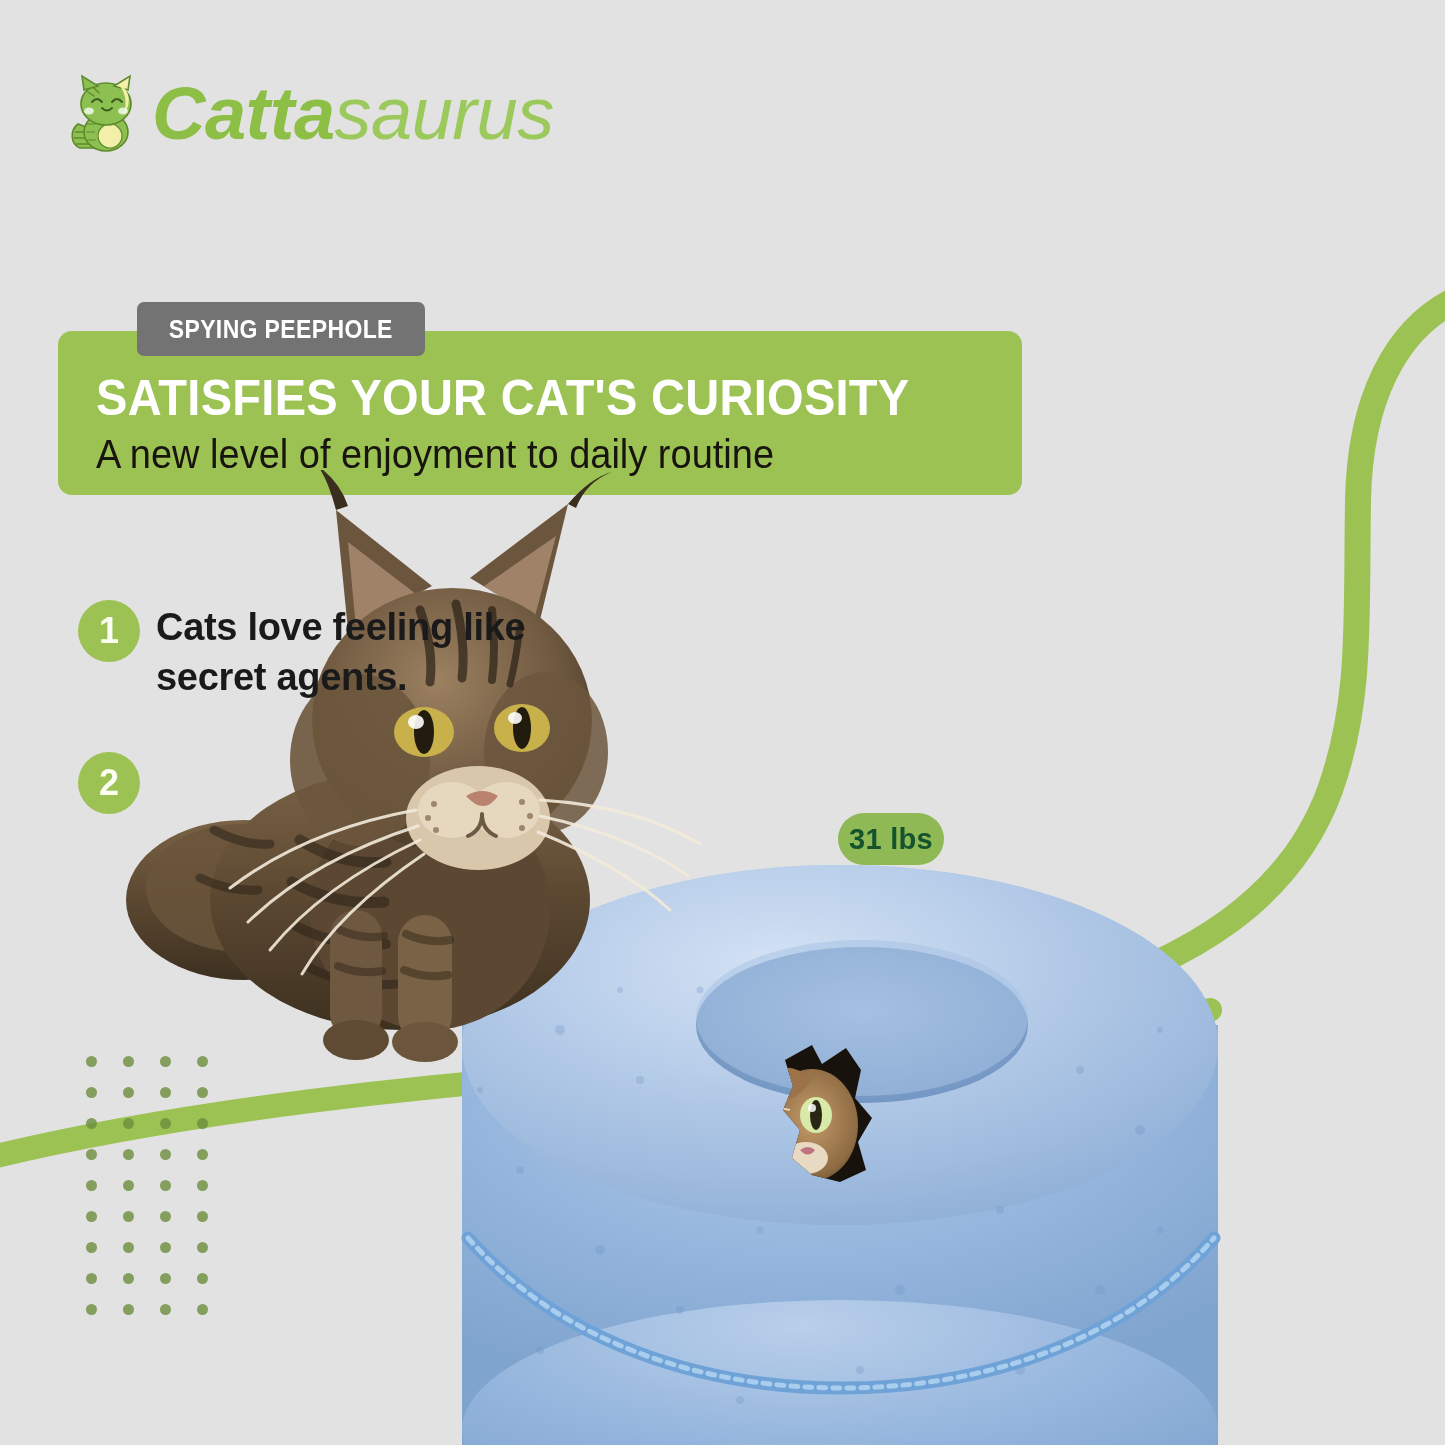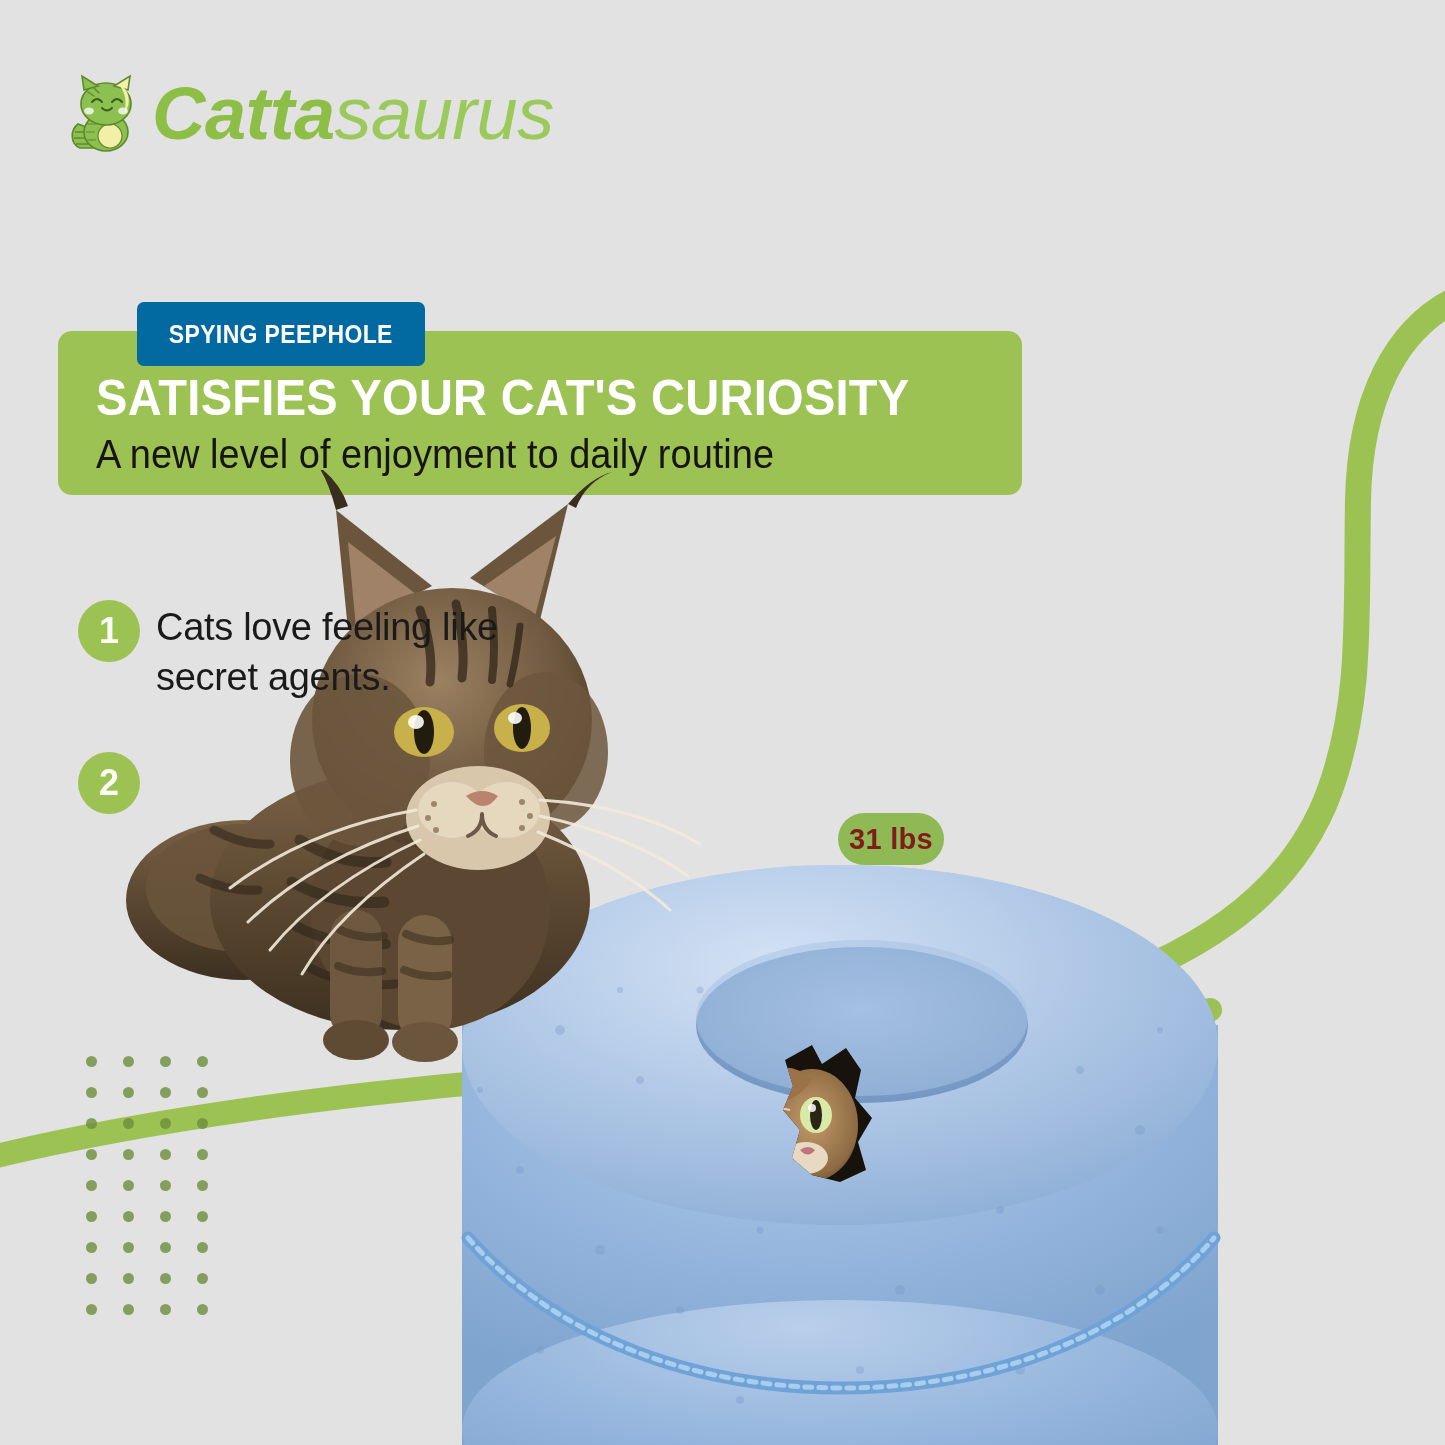--- a/index.html
+++ b/index.html
@@ -91,22 +91,22 @@
     white-space: nowrap;
     transform: scaleX(0.95);
     transform-origin: left center;
   }
 
   
   .eyebrow-badge {
     position: absolute;
     left: 137px;
     top: 302px;
-    height: 64px;
-    background: #0369a1;
+    height: 54px;
+    background: #737373;
     border-radius: 7px;
     display: flex;
     align-items: center;
     justify-content: center;
     padding: 0 22px;
     z-index: 3;
   }
   .eyebrow-text {
     font-size: 25px;
     font-weight: 700;
@@ -140,21 +140,21 @@
     font-size: 36px;
     font-weight: 700;
     display: flex;
     align-items: center;
     justify-content: center;
     line-height: 1;
     margin-top: 2px;
   }
   .feature-text {
     font-size: 38px;
-    font-weight: 400;
+    font-weight: 700;
     color: #1A1A1A;
     line-height: 1.32;
     letter-spacing: -0.3px;
     padding-top: 4px;
   }
 
   
   .dot-grid {
     position: absolute;
     left: 86px;
@@ -195,21 +195,21 @@
     background: #8FB955;
     border-radius: 26px;
     display: flex;
     align-items: center;
     justify-content: center;
     z-index: 6;
   }
   .weight-text {
     font-size: 29px;
     font-weight: 600;
-    color: #7f1d1d;
+    color: #14532d;
     letter-spacing: 0.3px;
     line-height: 1;
   }
 </style>
 </head>
 <body>
 
 <div id="infographic">
 
   <svg class="swoosh-layer" viewBox="0 0 1445 1445" preserveAspectRatio="none">

